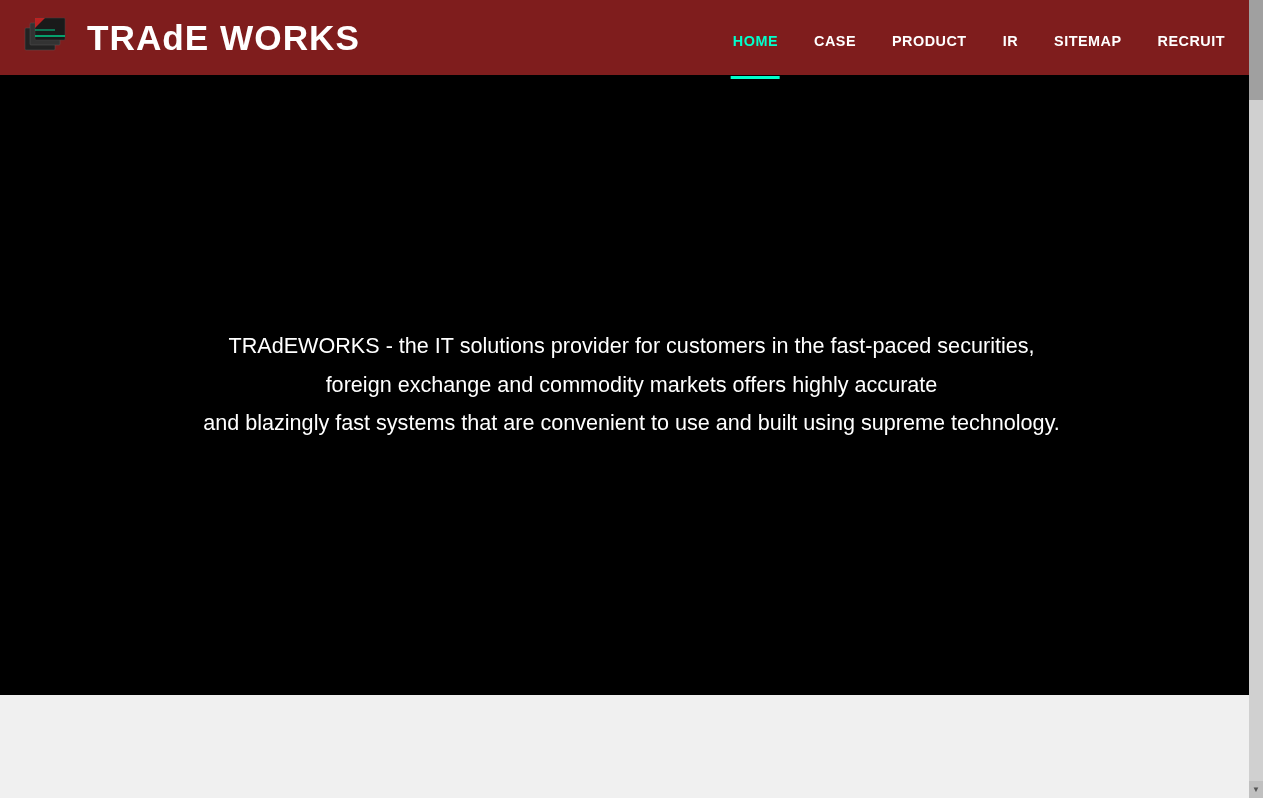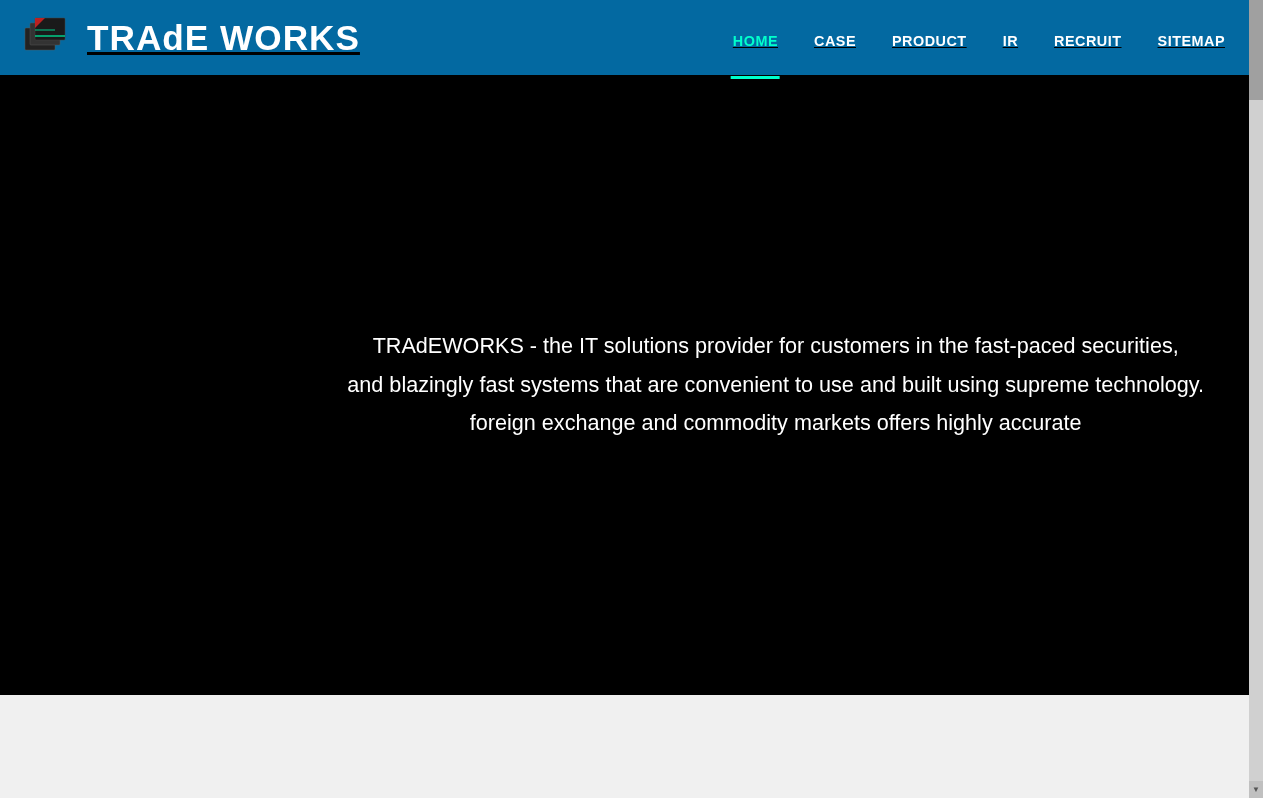--- a/index.html
+++ b/index.html
@@ -10,27 +10,26 @@
 
     body {
       font-family: Arial, sans-serif;
       background: #f0f0f0;
       width: 1263px;
       overflow-x: hidden;
     }
 
     
     header {
-      background: #0369a1;
+      background: #7f1d1d;
       display: flex;
       align-items: center;
       padding: 0 20px;
       height: 75px;
       width: 100%;
-      text-decoration: underline;
     }
 
     .logo-area {
       display: flex;
       align-items: center;
       gap: 12px;
       min-width: 360px;
     }
 
     .logo-icon {
@@ -83,23 +82,23 @@
       background: #00ffcc;
     }
 
     
     .hero {
       background: #000;
       width: 100%;
       min-height: 620px;
       display: flex;
       align-items: center;
-      justify-content: flex-end;
+      justify-content: center;
       text-align: center;
-      padding: 60px 59px;
+      padding: 60px 17px;
     }
 
     .hero-text {
       color: #fff;
       font-size: 1.35rem;
       line-height: 1.8;
       max-width: 1000px;
     }
 
     
@@ -166,26 +165,26 @@
     </svg>
     <span class="logo-text">TRAdE WORKS</span>
   </div>
 
   <nav>
 
   <a class="nav-item active" href="#">HOME</a>
       <a class="nav-item" href="#">CASE</a>
       <a class="nav-item" href="#">PRODUCT</a>
       <a class="nav-item" href="#">IR</a>
+      <a class="nav-item" href="#">SITEMAP</a>
       <a class="nav-item" href="#">RECRUIT</a>
-      <a class="nav-item" href="#">SITEMAP</a>
     </nav>
 </header>
 
 <section class="hero">
   <div class="hero-text">
     <p>TRAdEWORKS - the IT solutions provider for customers in the fast-paced securities,</p>
+    <p>foreign exchange and commodity markets offers highly accurate</p>
     <p>and blazingly fast systems that are convenient to use and built using supreme technology.</p>
-    <p>foreign exchange and commodity markets offers highly accurate</p>
   </div>
 </section>
 
 <div class="bottom-section"></div>
 
 </body></html>

